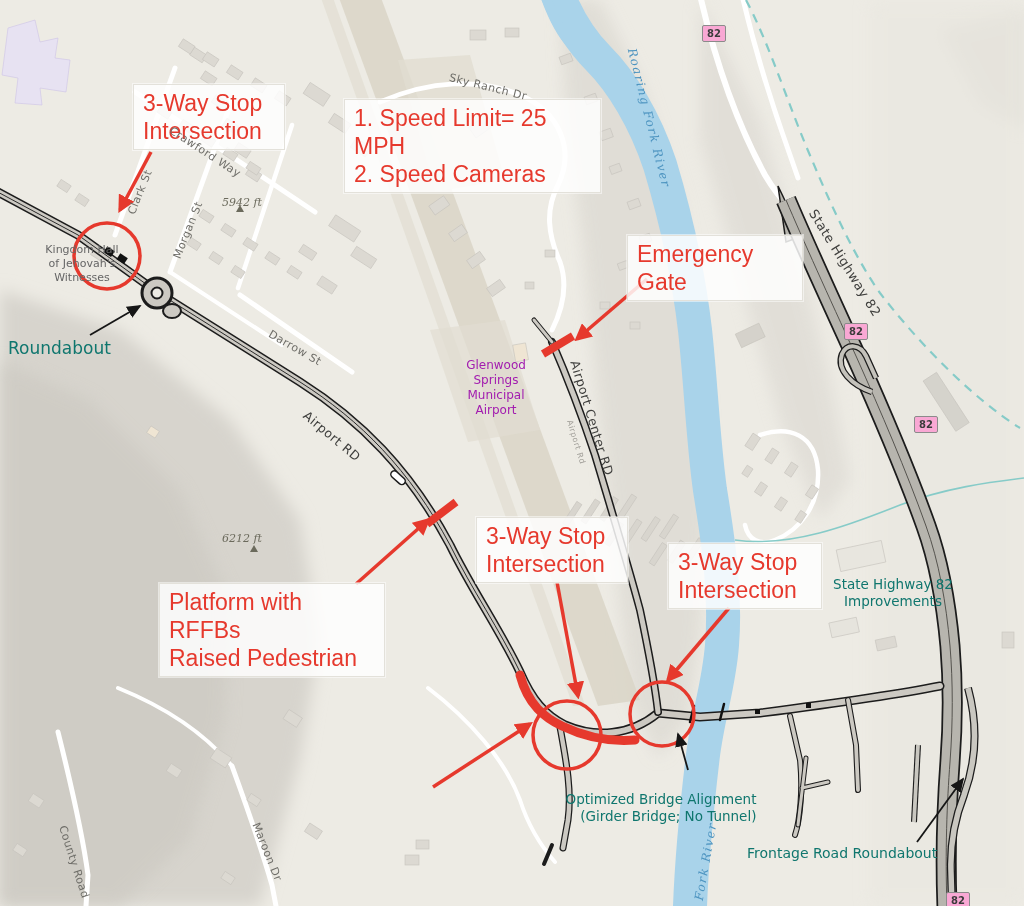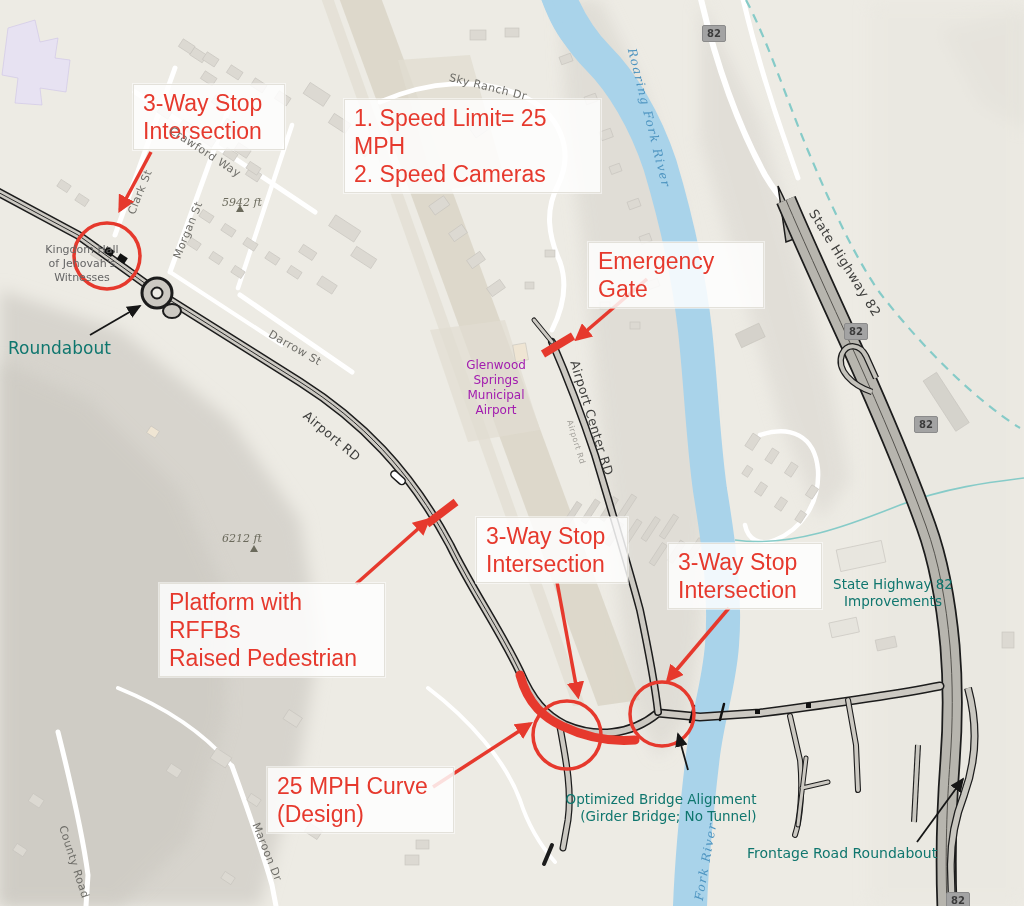--- a/index.html
+++ b/index.html
@@ -21,21 +21,21 @@
           font-size:11px;letter-spacing:.5px;transform-origin:center;}
   .street.dark{color:#3f3f3d;font-size:12.5px;}
   .street.tiny{font-size:8px;color:#a09e98;}
   .poi{position:absolute;color:#666;font-family:"DejaVu Sans",sans-serif;
        font-size:11px;text-align:center;line-height:1.25;transform:translate(-50%,-50%);margin-left:36px;}
   .poi.airport{color:#a21caf;font-size:12px;}
   .river-lbl{position:absolute;color:#4d94c0;font-family:"DejaVu Serif",serif;
              font-style:italic;font-size:12px;letter-spacing:1.5px;transform-origin:center;}
   .elev{position:absolute;color:#6b6a5c;font-family:"DejaVu Serif",serif;
         font-style:italic;font-size:11px;}
-  .shield{position:absolute;width:22px;height:15px;background:#a3a3a3;border:1.5px solid #8b8b8b;
+  .shield{position:absolute;width:22px;height:15px;background:#f9a8d4;border:1.5px solid #8b8b8b;
           border-radius:2px;color:#3c3c3c;font-family:"DejaVu Sans",sans-serif;font-size:10px;
           font-weight:bold;display:flex;align-items:center;justify-content:center;}
 </style>
 </head>
 <body>
 
 <div id="stage">
 
 <svg id="mapsvg" width="1024" height="906" viewBox="0 0 1024 906">
   <defs>
@@ -278,38 +278,34 @@
 </svg>
 
   <div class="ann-box" style="left:133px;top:84px;width:132px;">
     <div>3-Way Stop</div>
     <div>Intersection</div>
   </div>
   <div class="ann-box" style="left:344px;top:99px;width:237px;">
     <div>1. Speed Limit= 25 MPH</div>
     <div>2. Speed Cameras</div>
   </div>
-  <div class="ann-box" style="left:588px;top:235px;width:156px;margin-top:7px;">
+  <div class="ann-box" style="left:627px;top:235px;width:156px;">
     <div>Emergency Gate</div>
   </div>
   <div class="ann-box" style="left:159px;top:583px;width:206px;">
     <div>Platform with RFFBs</div>
     <div>Raised Pedestrian</div>
   </div>
   <div class="ann-box" style="left:476px;top:517px;width:132px;">
     <div>3-Way Stop</div>
     <div>Intersection</div>
   </div>
   <div class="ann-box" style="left:668px;top:543px;width:134px;">
     <div>3-Way Stop</div>
     <div>Intersection</div>
-  </div>
-  <div class="ann-box" style="left:267px;top:767px;width:167px;">
-    <div>25 MPH Curve</div>
-    <div>(Design)</div>
   </div>
 
   <div class="callout big" style="left:8px;top:338px;">Roundabout</div>
   <div class="callout center" style="left:661px;top:808px;text-align:right;">
     <div>Optimized Bridge Alignment</div>
     <div>(Girder Bridge; No Tunnel)</div>
   </div>
   <div class="callout" style="left:747px;top:845px;font-size:14px;">Frontage Road Roundabout</div>
   <div class="callout center" style="left:893px;top:593px;">
     <div>State Highway 82</div>

